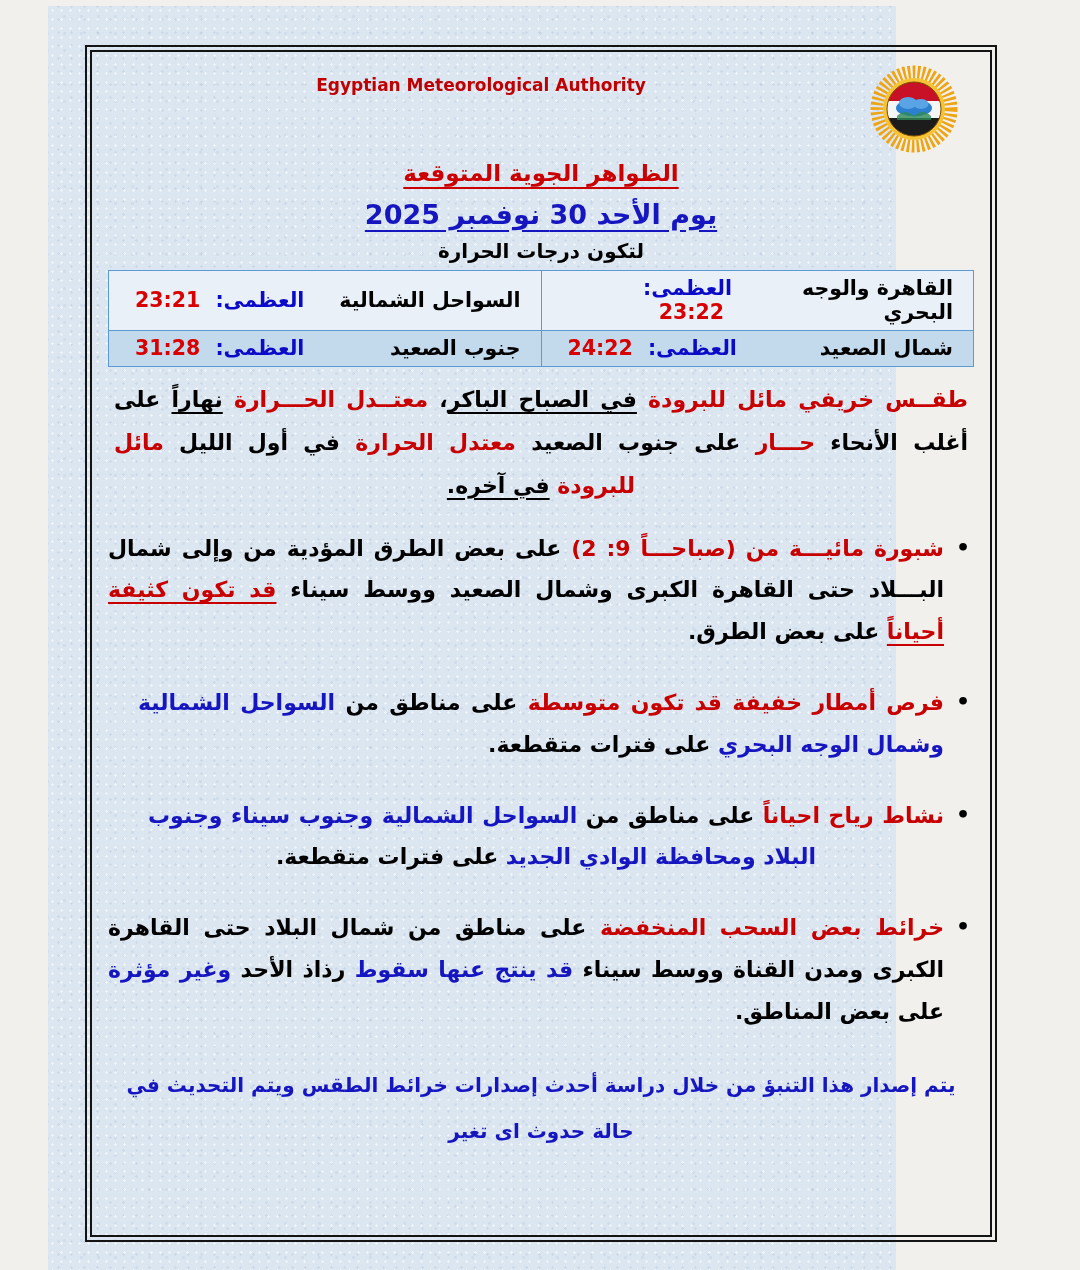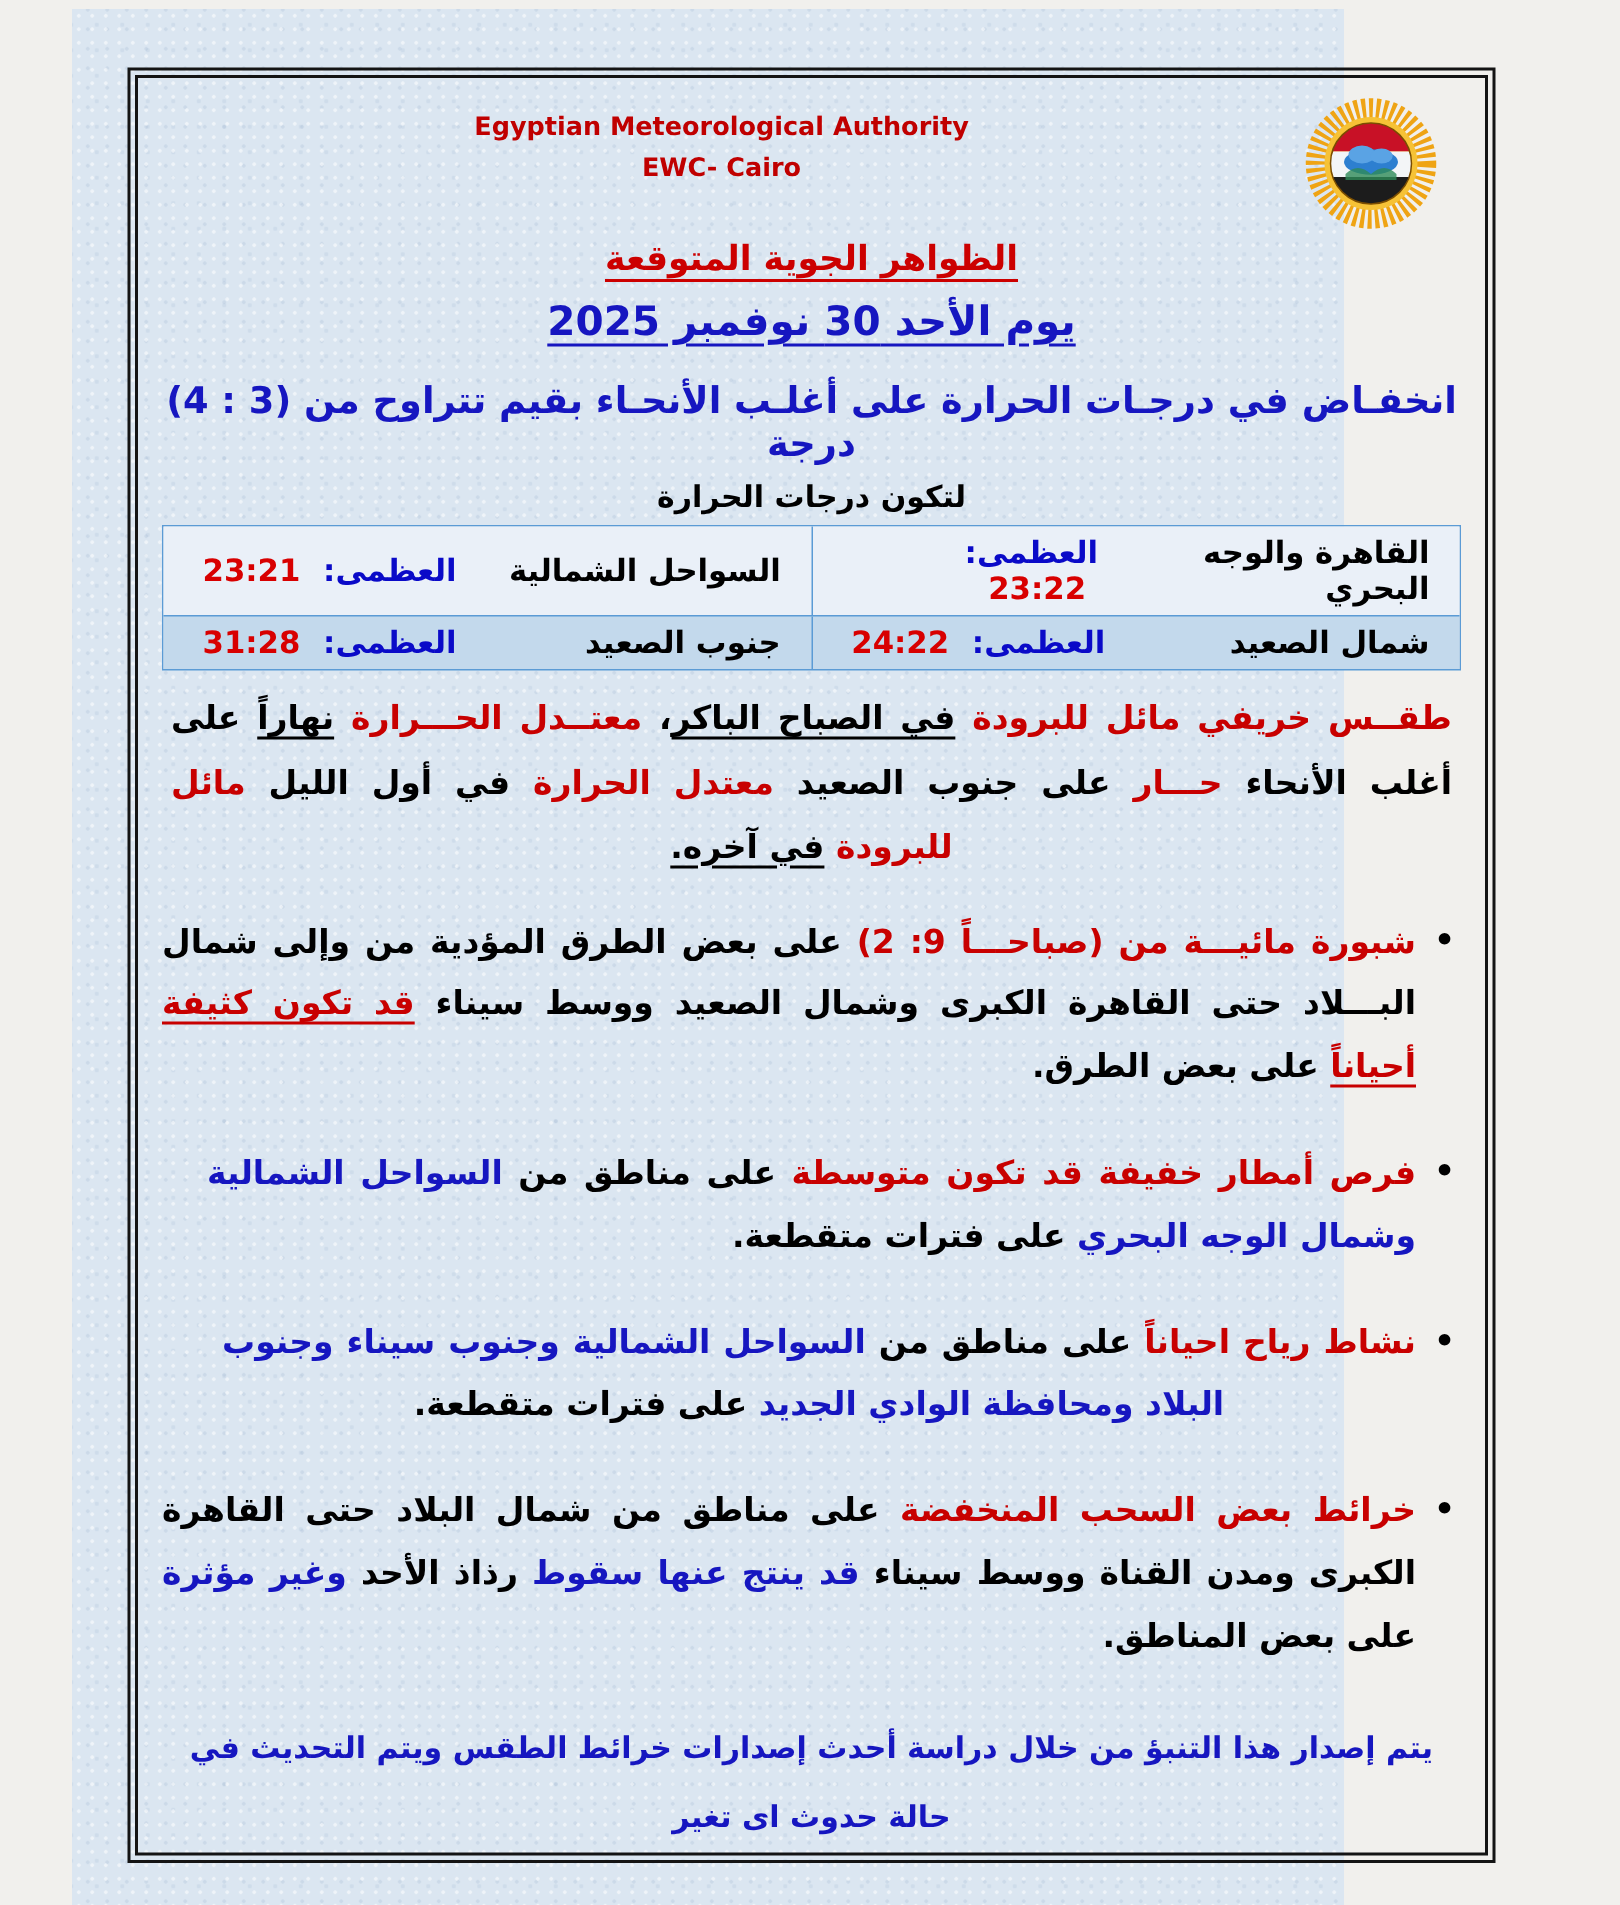--- a/index.html
+++ b/index.html
@@ -68,21 +68,20 @@
 </head>
 <body>
 
 <div class="paper">
   <div class="frame-outer">
     <div class="frame-inner">
 
       <div class="hdr">
         <div class="org-en">
           <div>Egyptian Meteorological Authority</div>
-          <div>EWC- Cairo</div>
         </div>
         <div class="logo-wrap">
           <svg width="98" height="92" viewBox="0 0 98 92">
             <circle cx="49" cy="45" r="37" fill="none" stroke="#efa414" stroke-width="13" stroke-dasharray="2.6 2.2"></circle>
             <circle cx="49" cy="45" r="31" fill="#f6c236"></circle>
             <clipPath id="disc">
                 <circle cx="49" cy="45" r="27"></circle>
               </clipPath>
             <g clip-path="url(#disc)">
               <rect x="22" y="18" width="54" height="19" fill="#c81126"></rect>
@@ -93,21 +92,20 @@
               <ellipse cx="56" cy="40" rx="7.5" ry="5" fill="#5aa3e4"></ellipse>
               <path d="M32 52 Q40 44 49 52 Q58 44 66 52 L66 56 L32 56 Z" fill="#2e8b57" opacity="0.8"></path>
             </g>
             <circle cx="49" cy="45" r="27" fill="none" stroke="#7a4d00" stroke-width="1"></circle>
           </svg>
         </div>
       </div>
 
       <div class="title">الظواهر الجوية المتوقعة</div>
       <div class="date-line">يوم الأحد 30 نوفمبر 2025</div>
-      <div class="summary">انخفـاض في درجـات الحرارة على أغلـب الأنحـاء بقيم تتراوح من (3 : 4) درجة</div>
       <div class="summary-sub">لتكون درجات الحرارة</div>
 
       <div class="temps">
         <div class="temp-row row-a">
           <div class="temp-cell">
             <span class="region">القاهرة والوجه البحري</span>
             <span class="maxmin">
               <span class="lbl">العظمى:</span>
               <span class="val" dir="ltr">23:22</span>
             </span>

